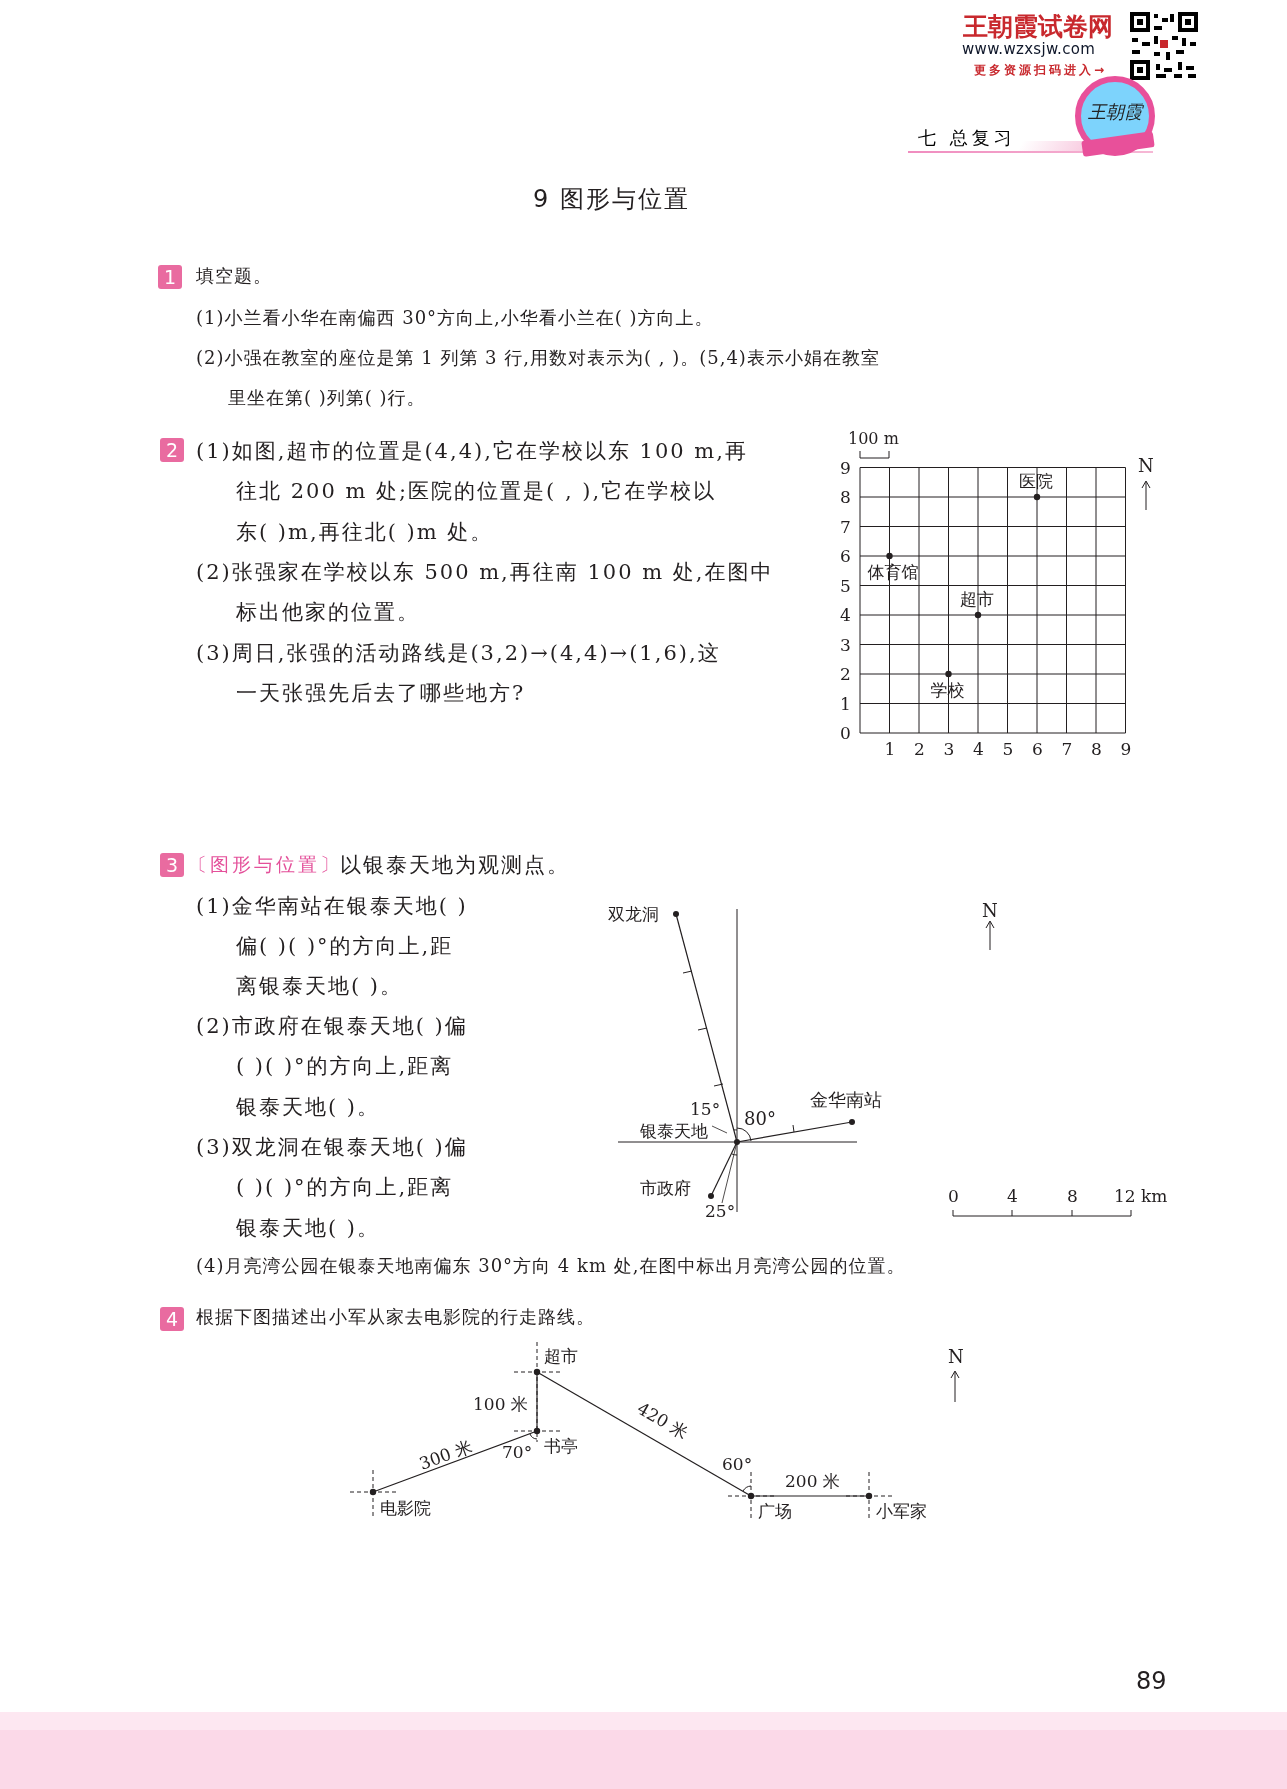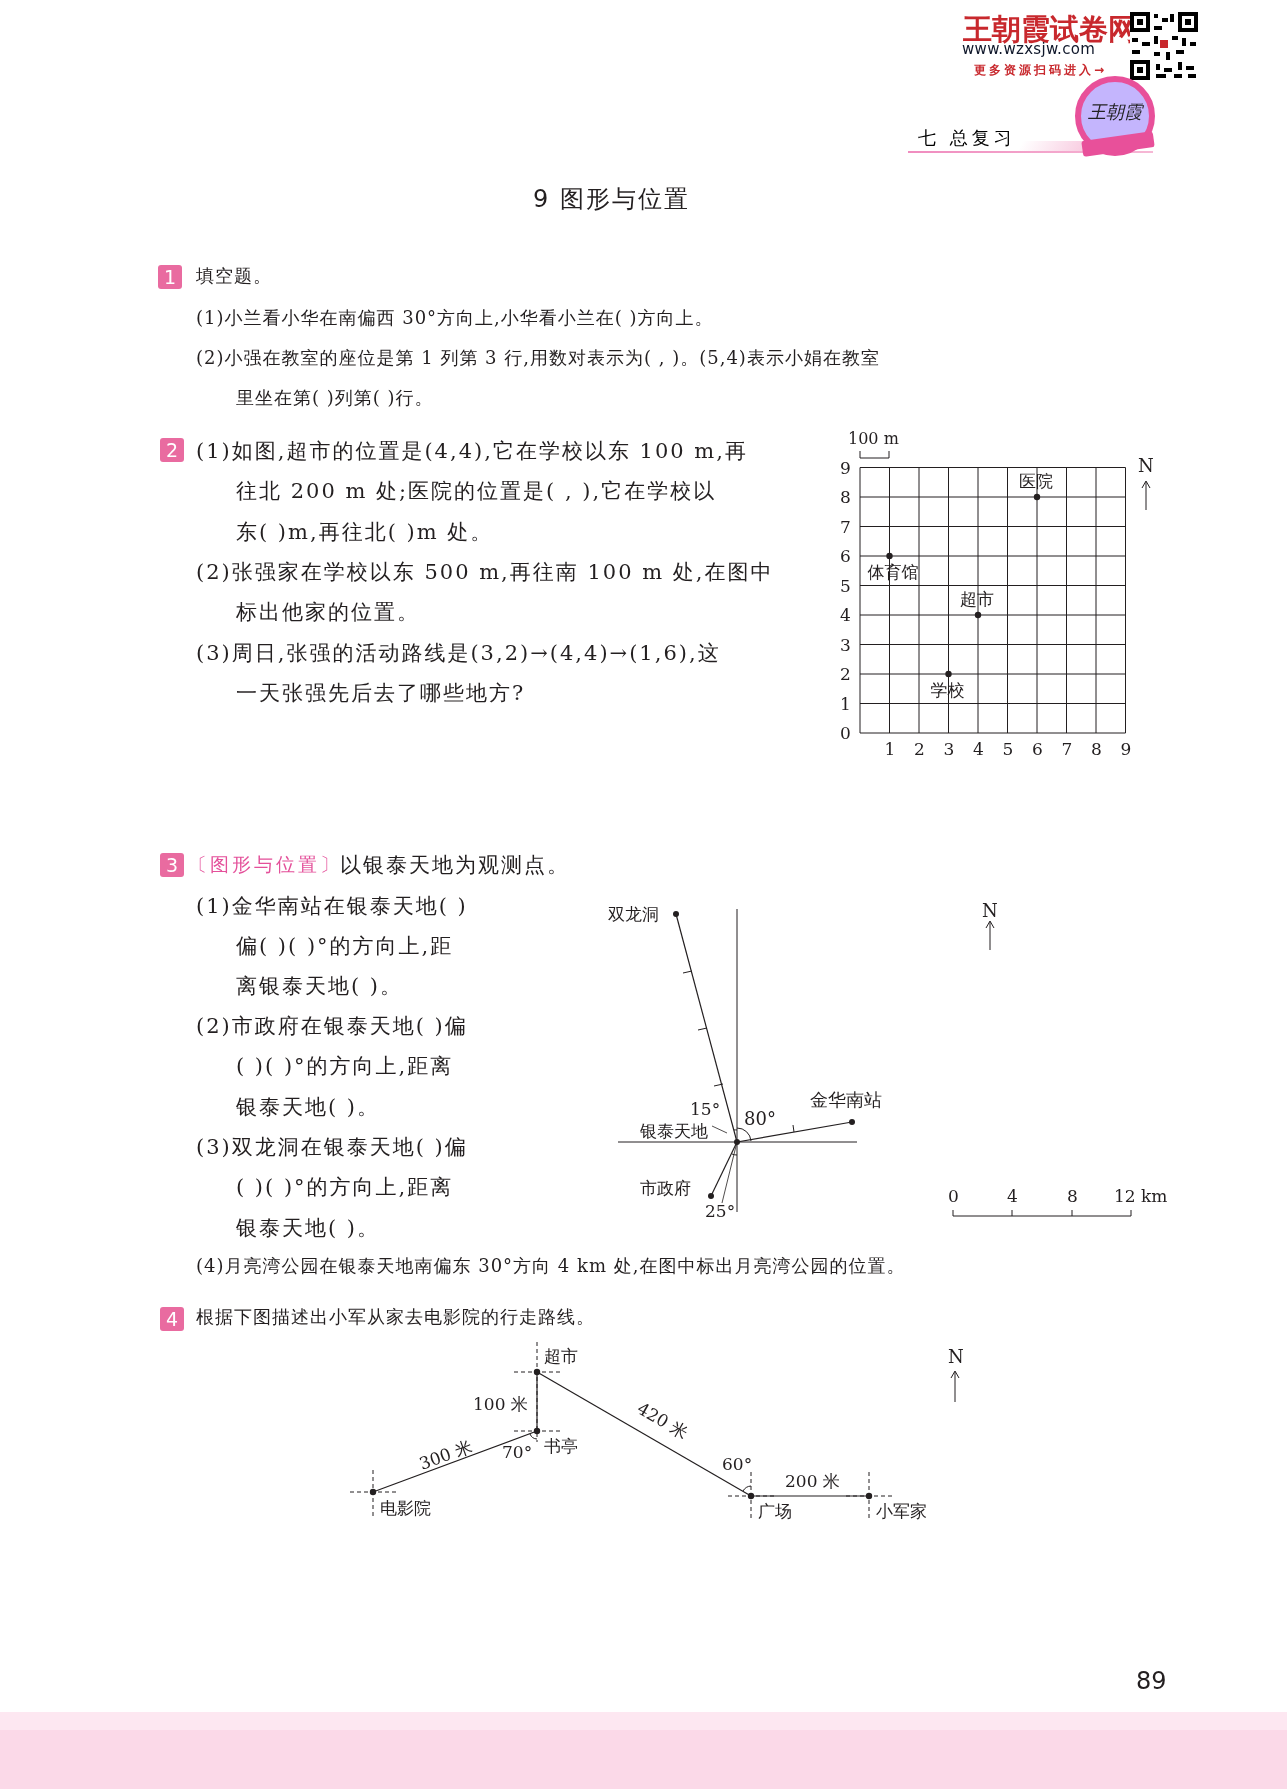--- a/index.html
+++ b/index.html
@@ -1,26 +1,26 @@
 <!DOCTYPE html>
 <html><head>
 <meta charset="utf-8">
 <style>
   html, body { margin:0; padding:0; }
   body { width:1287px; height:1789px; position:relative; background:#ffffff; overflow:hidden;
          font-family:"DejaVu Serif","Liberation Serif",serif; color:#231f20; }
   .abs { position:absolute; white-space:nowrap; }
-  .brand-title { font-family:"DejaVu Sans","Liberation Sans",sans-serif; font-weight:bold; color:#c8282d; font-size:29px; letter-spacing:0px; }
+  .brand-title { font-family:"DejaVu Sans","Liberation Sans",sans-serif; font-weight:bold; color:#c8282d; font-size:25px; letter-spacing:0px; }
   .brand-url { font-family:"DejaVu Sans","Liberation Sans",sans-serif; color:#0f172a; font-size:15px; letter-spacing:0.3px; }
   .brand-sub { font-family:"DejaVu Sans","Liberation Sans",sans-serif; font-weight:bold; color:#c8282d; font-size:12px; letter-spacing:3px; }
   .qr { position:absolute; left:1130px; top:12px; width:68px; height:68px; background:#fff; }
   .chapter { font-family:"DejaVu Sans","Liberation Sans",sans-serif; color:#000000; font-size:18px; letter-spacing:4px; }
   .chapter-line { position:absolute; left:908px; top:151px; width:245px; height:2px; background:linear-gradient(to right,#f08cbf,#f6b8d5); }
   .chapter-band { position:absolute; left:1020px; top:141px; width:75px; height:10px; background:linear-gradient(to right,#ffffff,#f7c6dd); transform:skewX(-30deg); }
-  .logo { position:absolute; left:1075px; top:76px; width:80px; height:80px; border-radius:50%; border:6px solid #e8509a; background:#c4b5fd; box-sizing:border-box; }
+  .logo { position:absolute; left:1075px; top:76px; width:80px; height:80px; border-radius:50%; border:6px solid #e8509a; background:#7dd3fc; box-sizing:border-box; }
   .logo-text { position:absolute; left:0; right:0; top:18px; text-align:center; font-family:"DejaVu Serif",serif; font-style:italic; font-size:18px; color:#222; }
   .ribbon { position:absolute; left:1082px; top:136px; width:72px; height:16px; background:#e8509a; border-radius:3px; transform:rotate(-8deg); }
   .title { font-family:"DejaVu Sans","Liberation Sans",sans-serif; font-size:24px; color:#231f20; letter-spacing:2px; }
   .badge { position:absolute; width:24px; height:24px; background:#e96ba0; color:#fff; border-radius:3px;
            font-family:"DejaVu Sans","Liberation Sans",sans-serif; font-size:19px; line-height:24px; text-align:center; }
   .q { font-size:18px; letter-spacing:1px; }
   .q2 { font-size:21px; letter-spacing:2px; }
   .src { color:#e4509a; font-size:19px; letter-spacing:3px; }
   .page-num { font-family:"DejaVu Sans","Liberation Sans",sans-serif; font-size:24px; color:#231f20; }
   .bottom-band1 { position:absolute; left:0; top:1712px; width:1287px; height:77px; background:#fde7f1; }
@@ -75,21 +75,21 @@
   <div class="logo-text">王朝霞</div>
 </div>
 <div class="ribbon"></div>
 
 <div class="abs title" style="left:533px; top:183px;">9  图形与位置</div>
 
 <div class="badge" style="left:158px; top:265px;">1</div>
 <div class="abs q" style="left:196px; top:264px;">填空题。</div>
 <div class="abs q" style="left:196px; top:306px;">(1)小兰看小华在南偏西 30°方向上,小华看小兰在(          )方向上。</div>
 <div class="abs q" style="left:196px; top:346px;">(2)小强在教室的座位是第 1 列第 3 行,用数对表示为(   ,   )。(5,4)表示小娟在教室</div>
-<div class="abs q" style="left:236px; top:386px;">里坐在第(      )列第(      )行。</div>
+<div class="abs q" style="left:228px; top:386px;">里坐在第(      )列第(      )行。</div>
 
 <div class="badge" style="left:160px; top:438px;">2</div>
 <div class="abs q2" style="left:196px; top:437px;">(1)如图,超市的位置是(4,4),它在学校以东 100 m,再</div>
 <div class="abs q2" style="left:236px; top:477px;">往北 200 m 处;医院的位置是(   ,   ),它在学校以</div>
 <div class="abs q2" style="left:236px; top:518px;">东(      )m,再往北(      )m 处。</div>
 <div class="abs q2" style="left:196px; top:558px;">(2)张强家在学校以东 500 m,再往南 100 m 处,在图中</div>
 <div class="abs q2" style="left:236px; top:598px;">标出他家的位置。</div>
 <div class="abs q2" style="left:196px; top:639px;">(3)周日,张强的活动路线是(3,2)→(4,4)→(1,6),这</div>
 <div class="abs q2" style="left:236px; top:679px;">一天张强先后去了哪些地方?</div>
 

